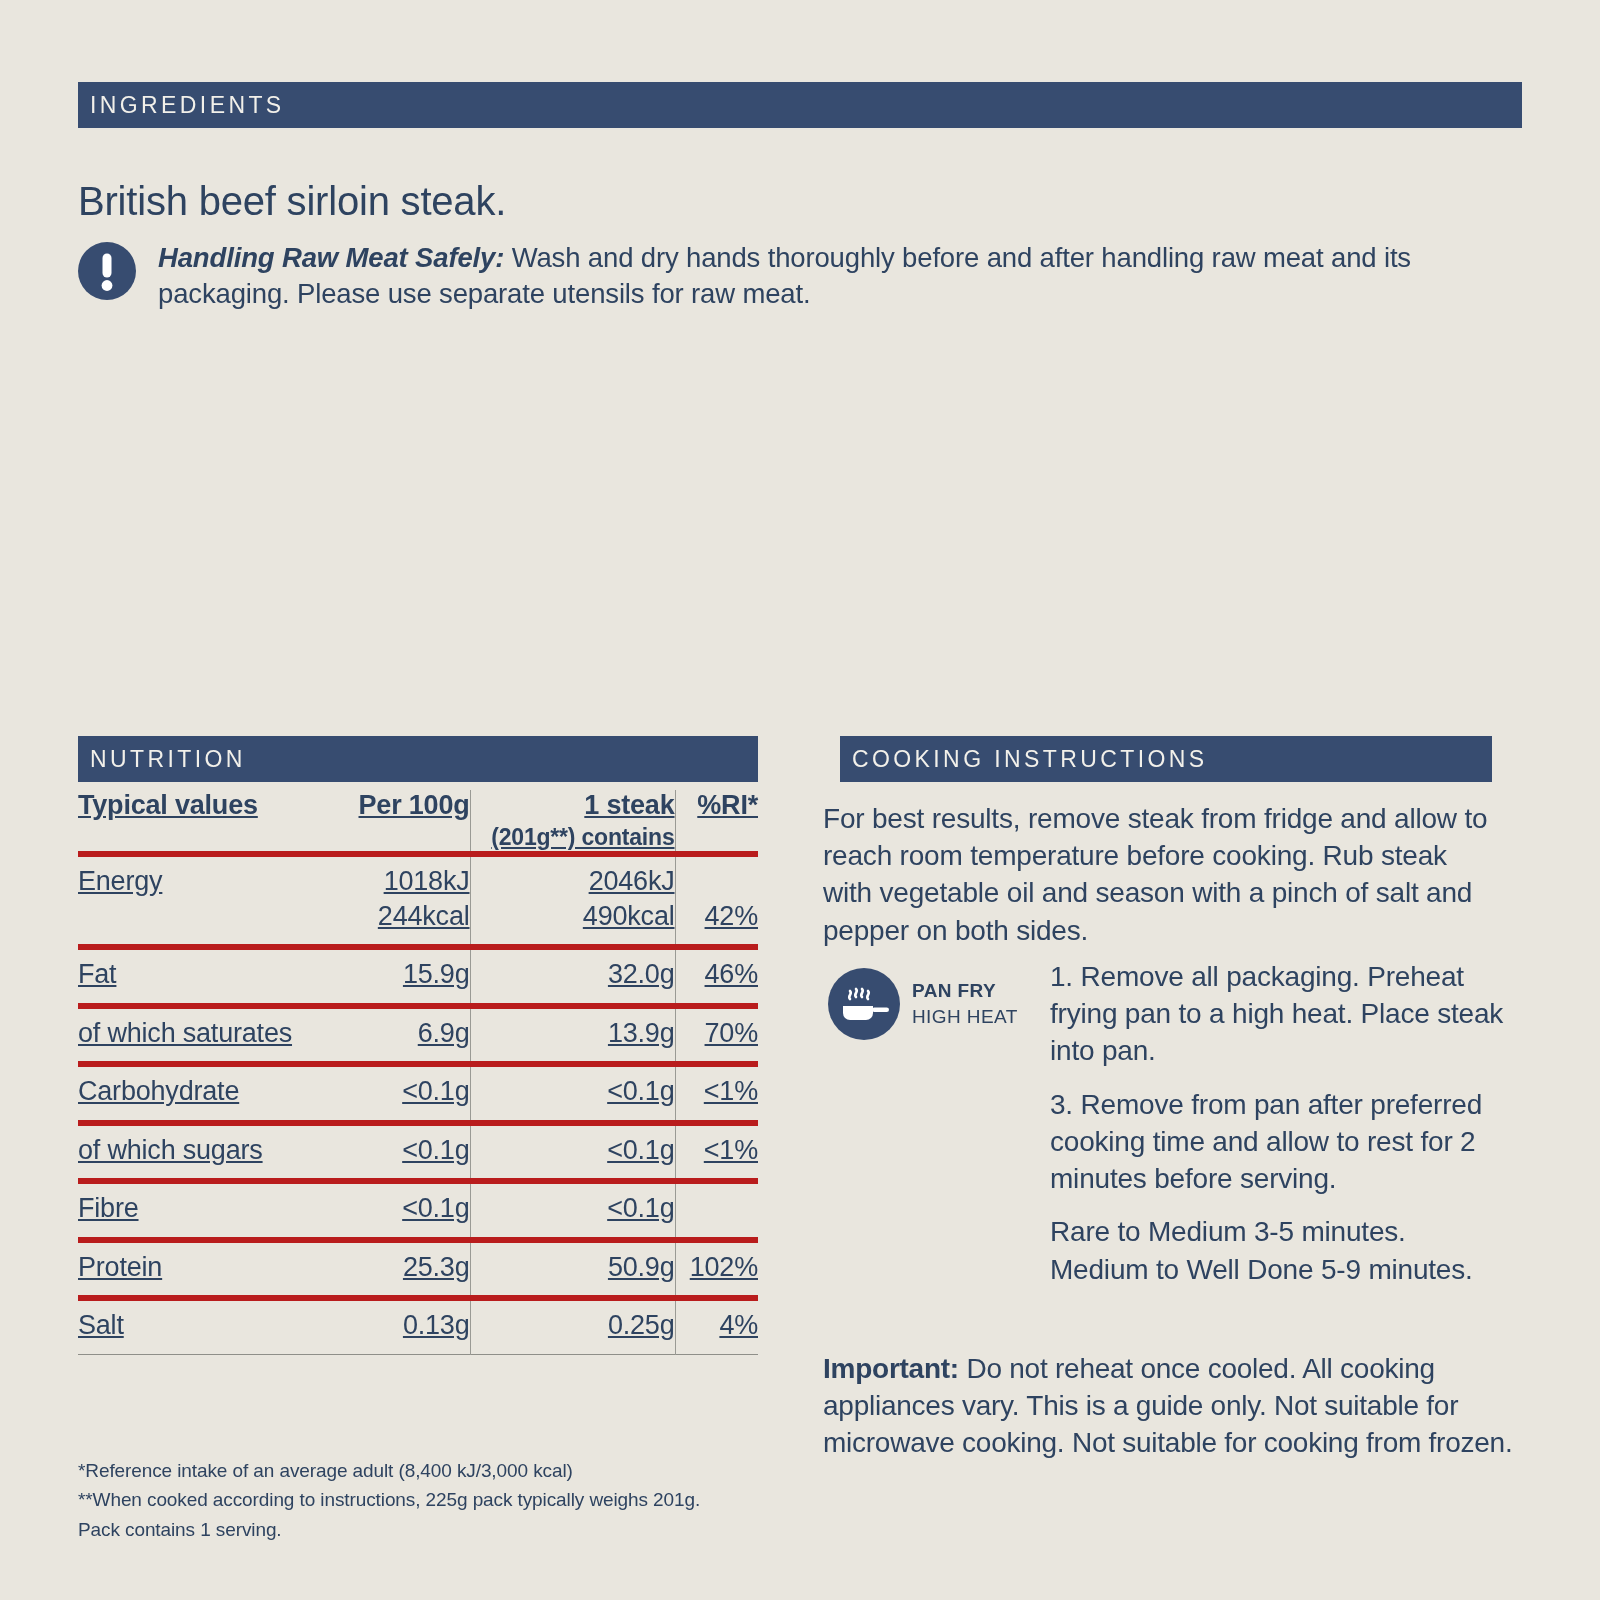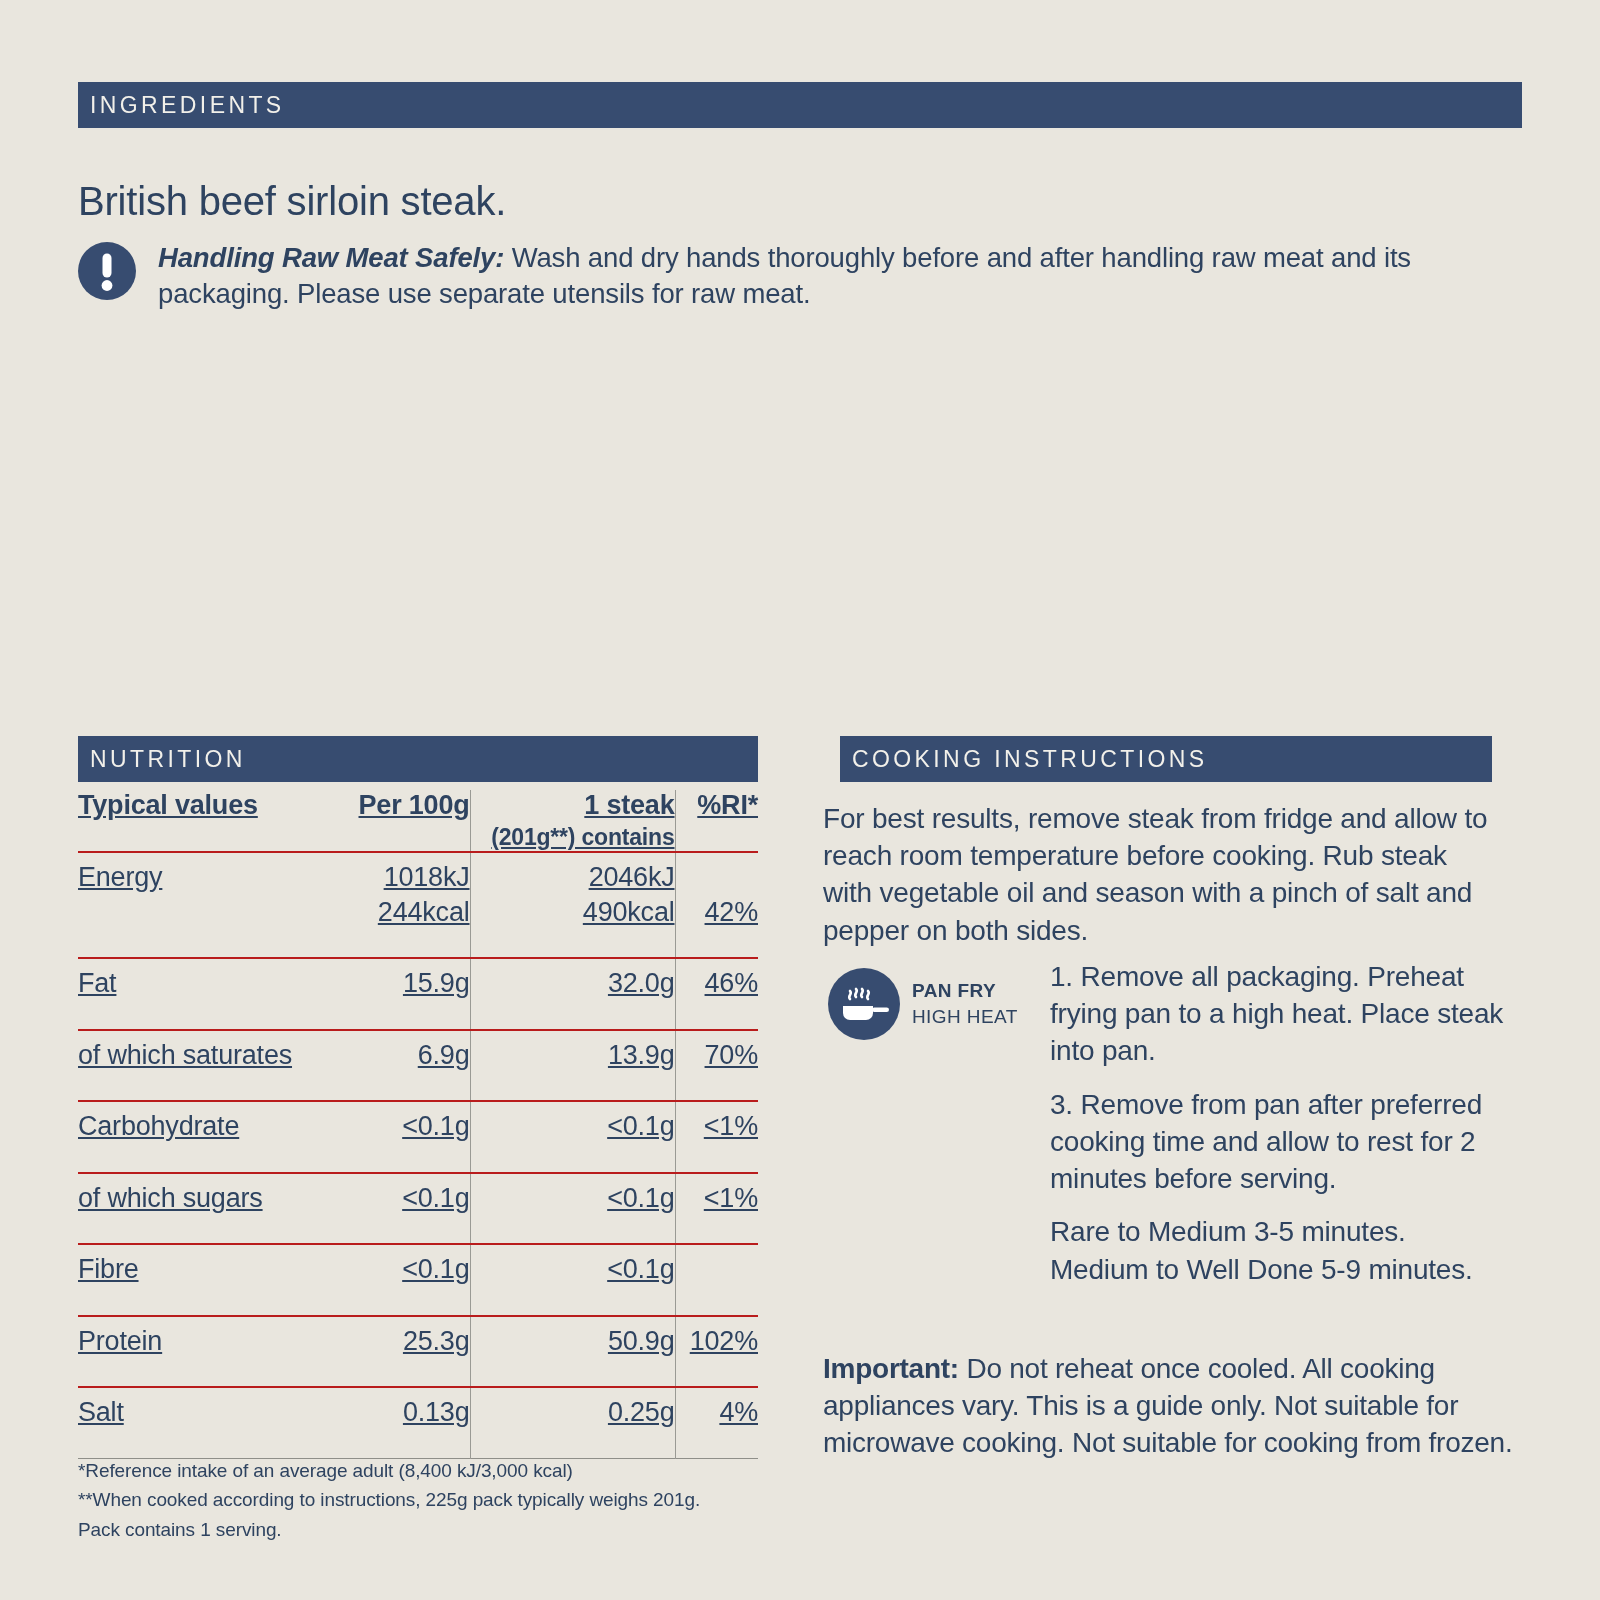--- a/index.html
+++ b/index.html
@@ -116,23 +116,23 @@
   .hd-ri     { text-align: right; }
   .hd-sub {
     display: block;
     font-weight: 700;
     font-size: 23px;
     margin-top: 2px;
   }
   .vline-l { border-left: 1px solid #9a9a94; }
 
   tr.data-row td {
-    border-top: 2px solid #b91c1c;
+    border-top: 6px solid #b91c1c;
     padding-top: 7px;
-    padding-bottom: 28px;
+    padding-bottom: 11px;
     line-height: 1.28;
   }
   td.n-name { text-align: left; }
   td.n-100  { text-align: right; padding-right: 10px; }
   td.n-serv { text-align: right; padding-right: 10px; padding-left: 18px; border-left: 1px solid #9a9a94; }
   td.n-ri   { text-align: right; border-left: 1px solid #9a9a94; }
   .sub-line { display: block; }
   .blank-line { display: block; visibility: hidden; }
 
   tr.closing-row td {

